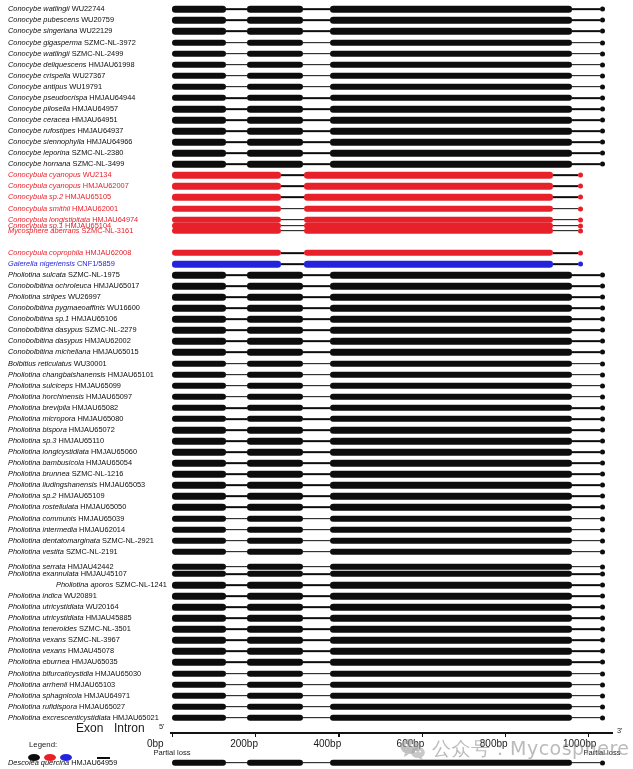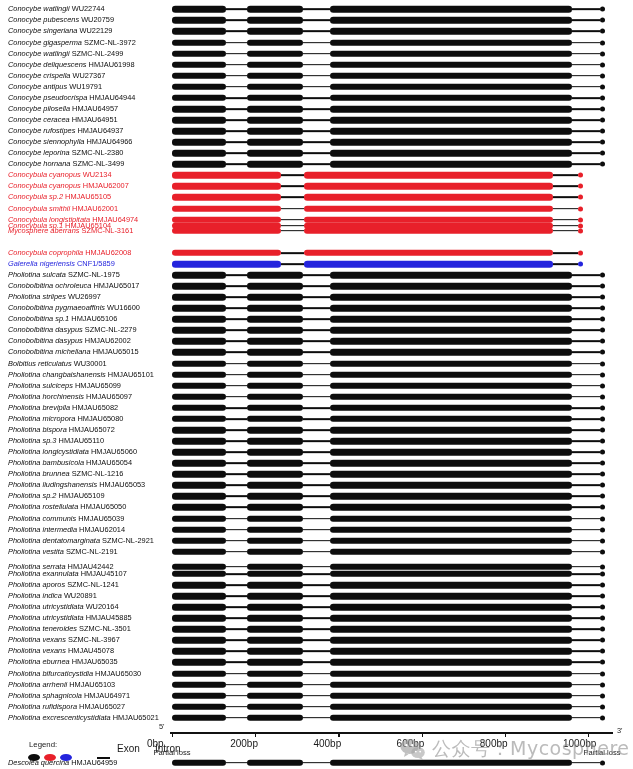--- a/index.html
+++ b/index.html
@@ -13,21 +13,21 @@
   .intron{position:absolute;top:50%;transform:translateY(-50%);height:1.7px;background:#0d0d0d;}
   .dot{position:absolute;top:50%;transform:translateY(-50%);width:5px;height:5px;border-radius:50%;}
   #axis-line{position:absolute;left:170px;top:732px;width:443px;height:1.5px;background:#111;}
   .tick{position:absolute;top:732px;width:1.2px;height:4.5px;background:#111;}
   .tick-lbl{position:absolute;top:738px;width:50px;margin-left:-25px;text-align:left;
             font-size:10px;color:#1a1a1a;}
   .ploss{position:absolute;top:748px;width:60px;text-align:center;font-size:7.6px;color:#1a1a1a;}
   .prime{position:absolute;font-size:7.4px;color:#1a1a1a;}
   #legend-title{position:absolute;left:29px;top:740px;font-size:7.8px;color:#1a1a1a;}
   .sw{position:absolute;top:754px;width:12px;height:7px;border-radius:50%;}
-  .leg-txt{position:absolute;top:743px;font-size:10px;color:#1a1a1a;margin-left:41px;}
+  .leg-txt{position:absolute;top:721px;font-size:12px;color:#1a1a1a;}
   #intron-swatch{position:absolute;top:757px;width:13px;height:2.4px;background:#0d0d0d;}
   #watermark{position:absolute;left:399px;top:736px;display:flex;align-items:center;gap:6px;
              pointer-events:none;}
   #watermark-text{font-family:"DejaVu Sans", sans-serif;font-size:19px;
                   color:rgba(145,145,145,0.62);letter-spacing:0.5px;white-space:nowrap;}
 </style>
 </head>
 <body>
 
 <div id="fig">
@@ -529,21 +529,21 @@
         <div class="lbl" style="color: rgb(13, 13, 13);"><i>Pholiotina exannulata</i> HMJAU45107</div>
         <div class="exon" style="left: 172px; width: 54.08px; background: rgb(13, 13, 13);"></div>
         <div class="intron" style="left: 226.08px; width: 20.8px;"></div>
         <div class="exon" style="left: 246.88px; width: 56.16px; background: rgb(13, 13, 13);"></div>
         <div class="intron" style="left: 303.04px; width: 27.04px;"></div>
         <div class="exon" style="left: 330.08px; width: 242.112px; background: rgb(13, 13, 13);"></div>
         <div class="intron" style="left: 572.192px; width: 27.456px;"></div>
         <div class="dot" style="left: 599.648px; background: rgb(13, 13, 13);"></div>
       </div>
       <div class="row" style="top: 579.44px;">
-        <div class="lbl" style="color: rgb(13, 13, 13);"><i>Pholiotina aporos</i> SZMC-NL-1241</div>
+        <div class="lbl" style="color: rgb(13, 13, 13); margin-left: 48px;"><i>Pholiotina aporos</i> SZMC-NL-1241</div>
         <div class="exon" style="left: 172px; width: 54.08px; background: rgb(13, 13, 13);"></div>
         <div class="intron" style="left: 226.08px; width: 20.8px;"></div>
         <div class="exon" style="left: 246.88px; width: 56.16px; background: rgb(13, 13, 13);"></div>
         <div class="intron" style="left: 303.04px; width: 27.04px;"></div>
         <div class="exon" style="left: 330.08px; width: 242.112px; background: rgb(13, 13, 13);"></div>
         <div class="intron" style="left: 572.192px; width: 27.456px;"></div>
         <div class="dot" style="left: 599.648px; background: rgb(13, 13, 13);"></div>
       </div>
       <div class="row" style="top: 590.51px;">
         <div class="lbl" style="color: rgb(13, 13, 13);"><i>Pholiotina indica</i> WU20891</div>

